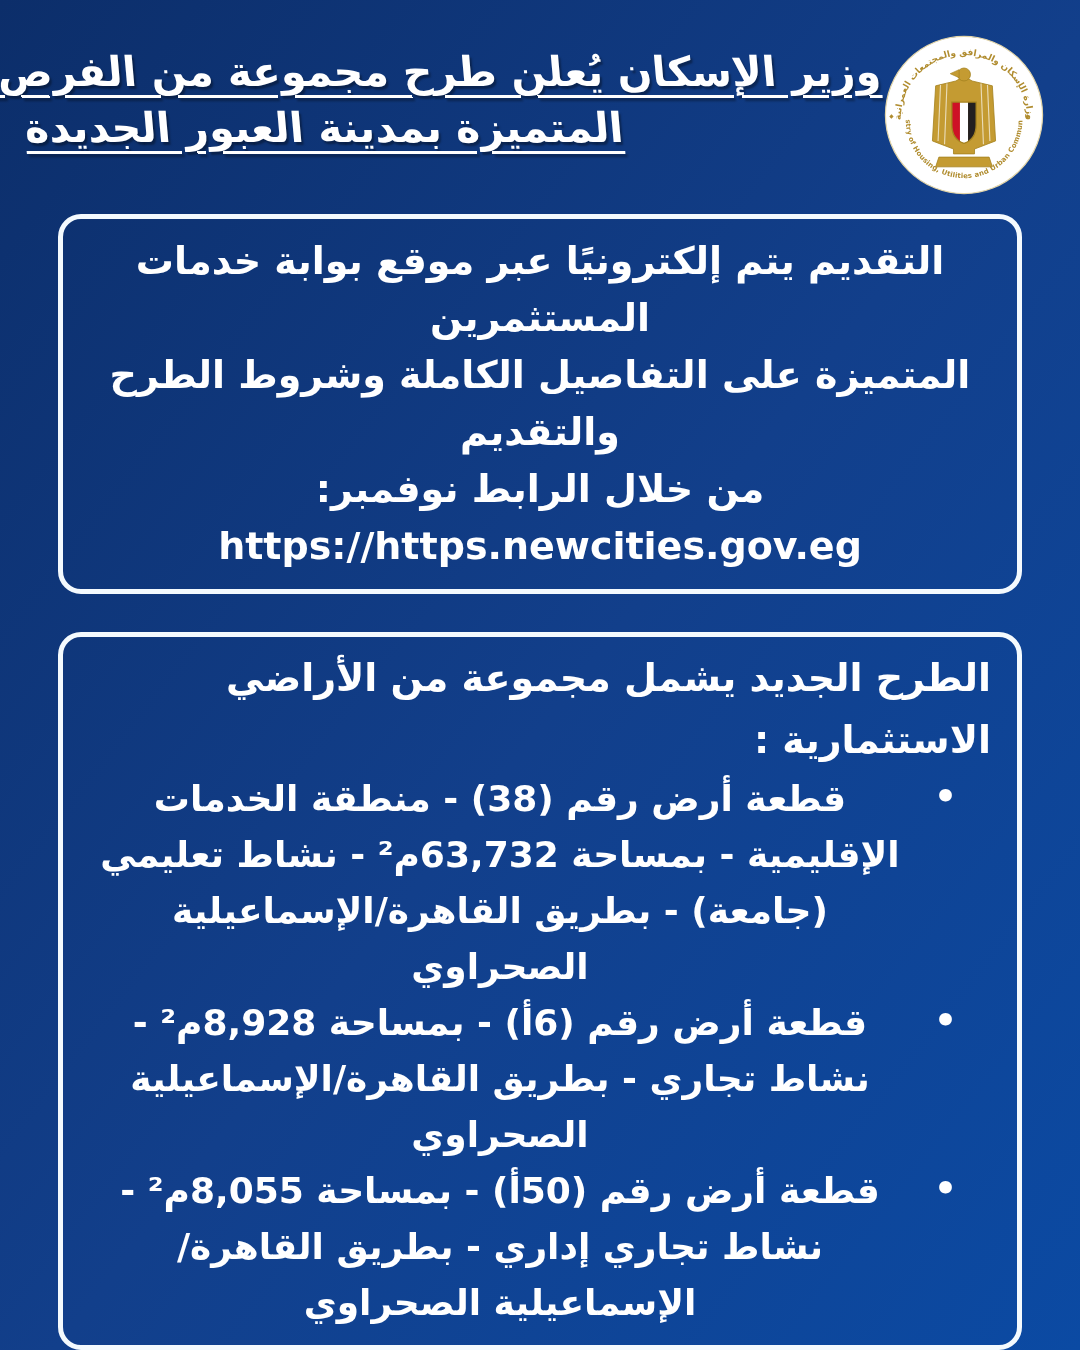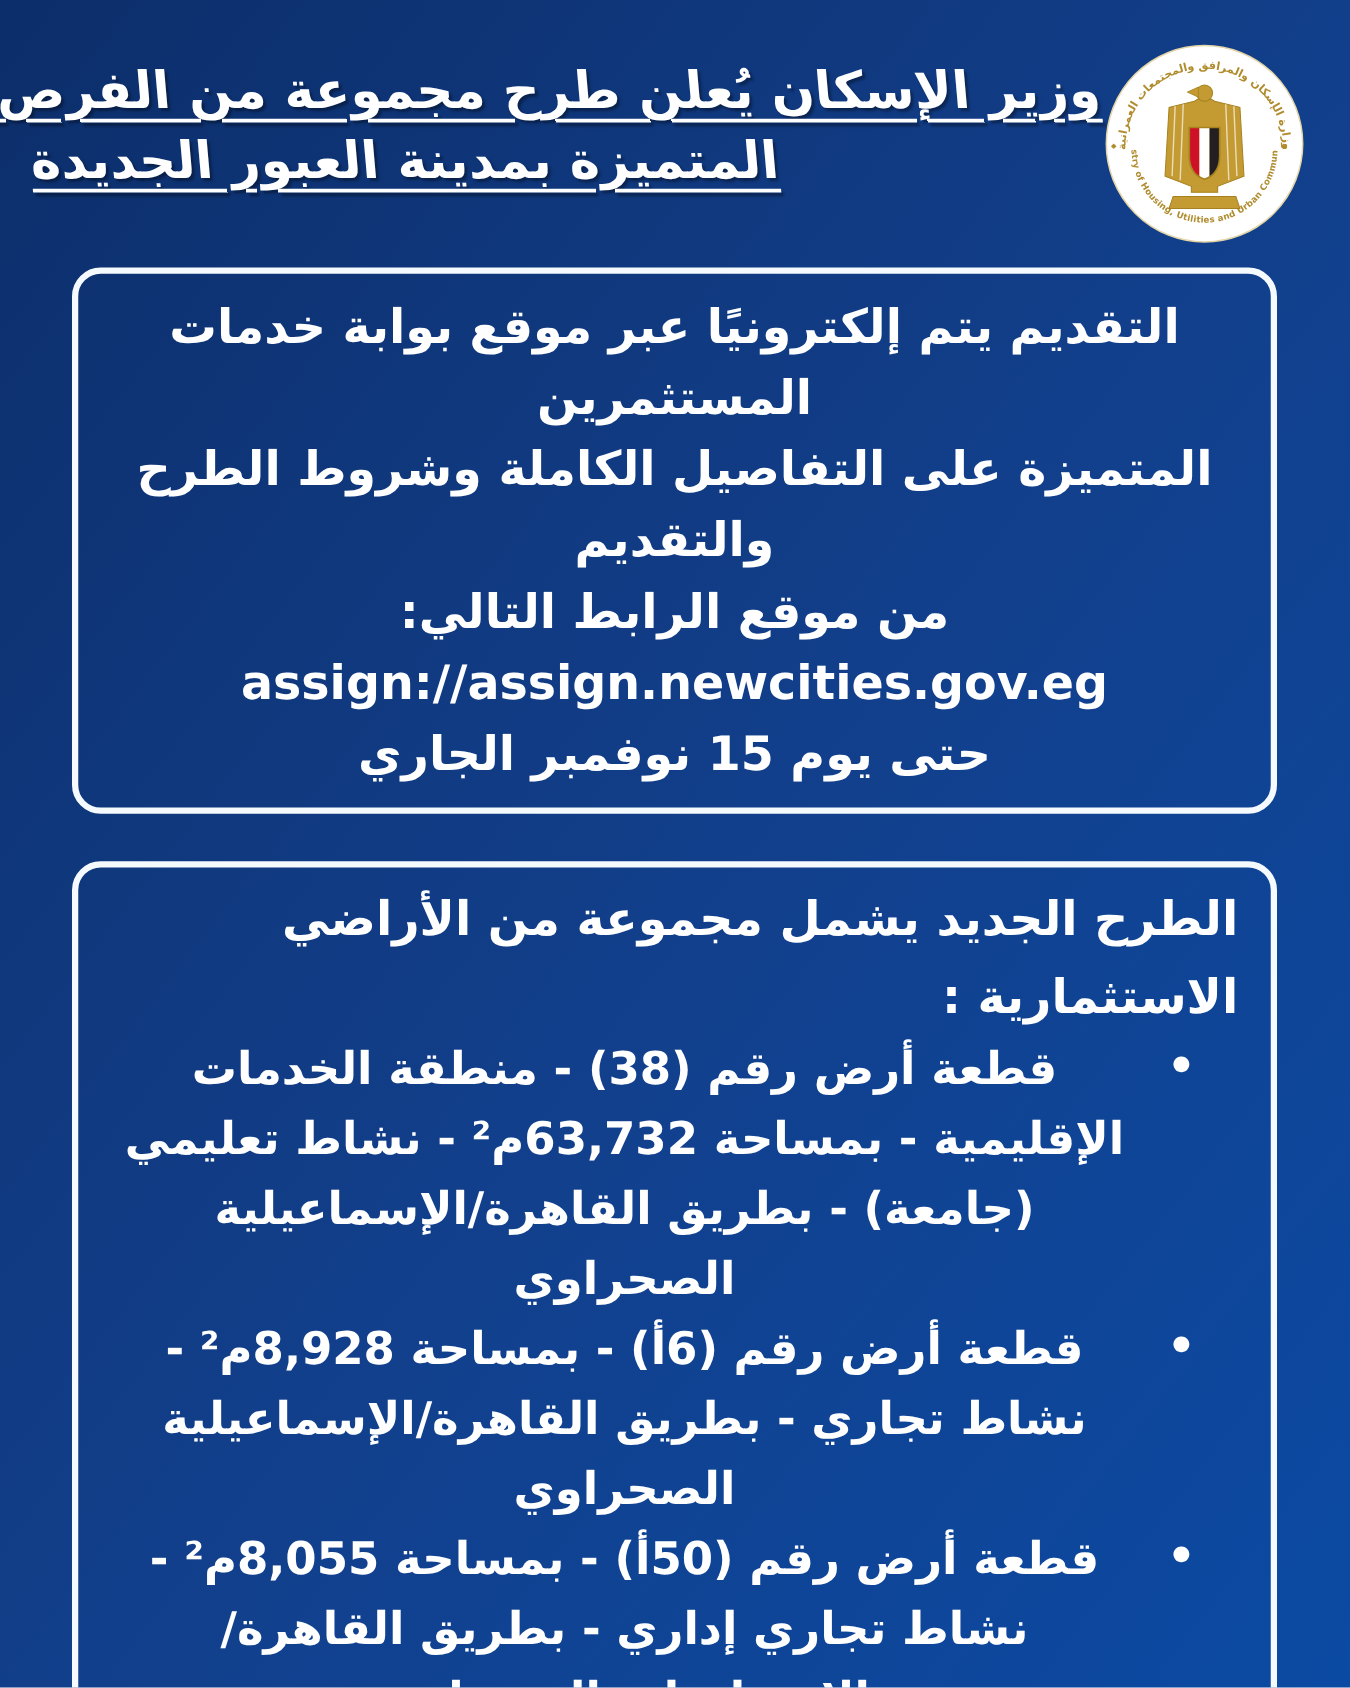--- a/index.html
+++ b/index.html
@@ -136,22 +136,21 @@
 
   <div class="title-block">
     <div class="title-line">وزير الإسكان يُعلن طرح مجموعة من الفرص الاستثمارية</div>
     <div class="title-line">المتميزة بمدينة العبور الجديدة</div>
   </div>
 </div>
 
 <div class="panel notice">
   <p>التقديم يتم إلكترونيًا عبر موقع بوابة خدمات المستثمرين</p>
   <p>المتميزة على التفاصيل الكاملة وشروط الطرح والتقديم</p>
-  <p><span>من موقع الرابط التالي:</span> <span class="url">assign://assign.newcities.gov.eg</span></p>
-  <p>حتى يوم 15 نوفمبر الجاري</p>
+  <p><span>من خلال الرابط نوفمبر:</span> <span class="url">https://https.newcities.gov.eg</span></p>
 </div>
 
 <div class="panel offers">
   <h2>الطرح الجديد يشمل مجموعة من الأراضي الاستثمارية :</h2>
   <ul>
     <li>
       <span class="bullet">•</span>
       <span>قطعة أرض رقم (38) - منطقة الخدمات الإقليمية - بمساحة 63,732م² - نشاط تعليمي (جامعة) - بطريق القاهرة/الإسماعيلية الصحراوي</span>
     </li>
     <li>

